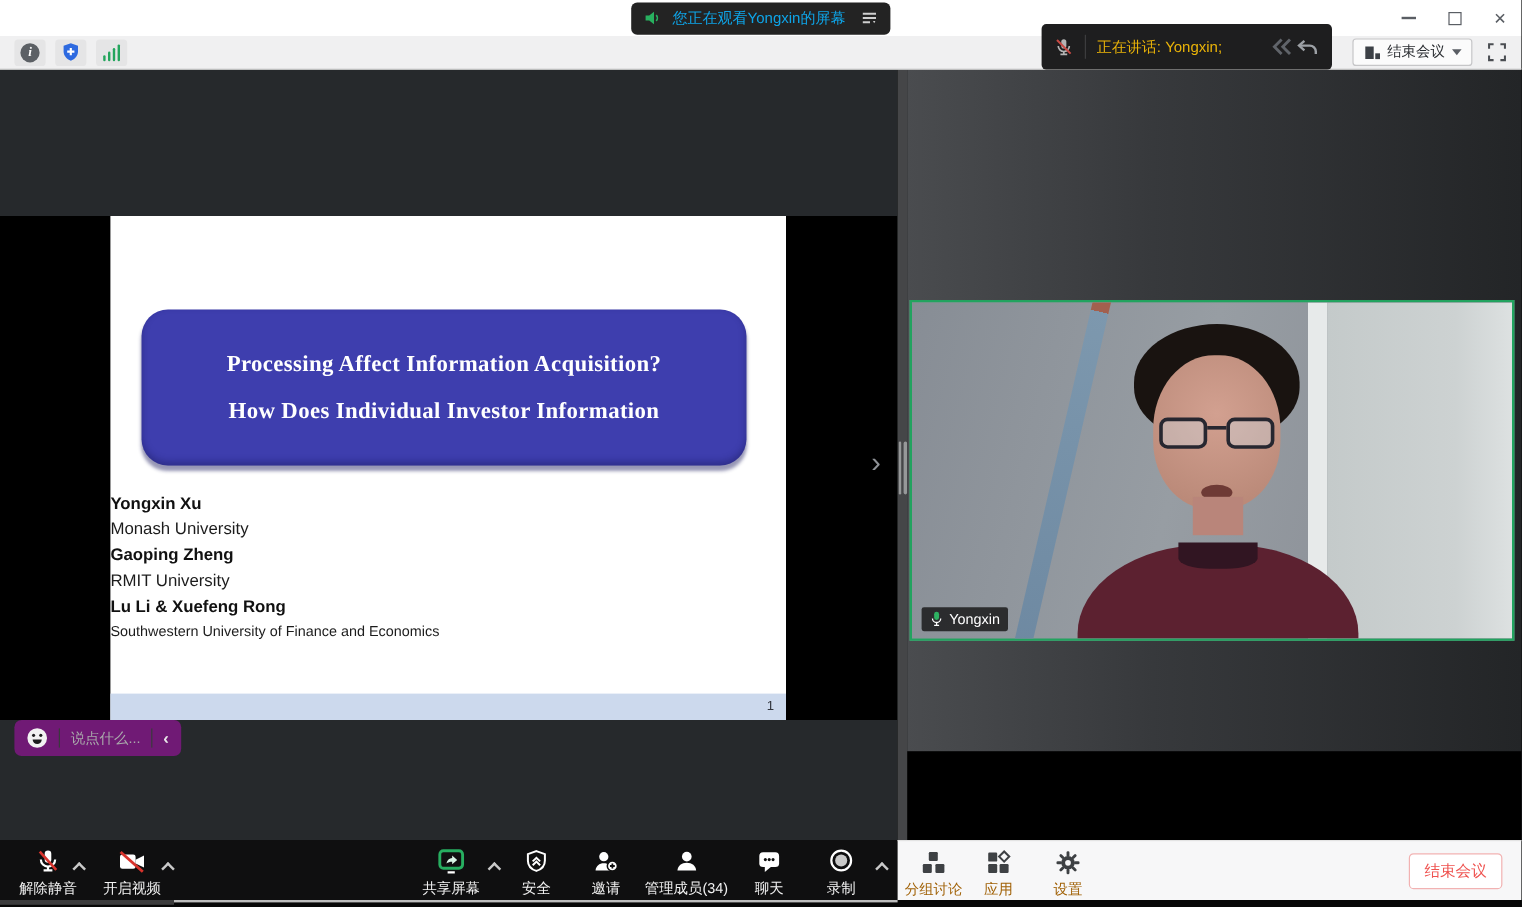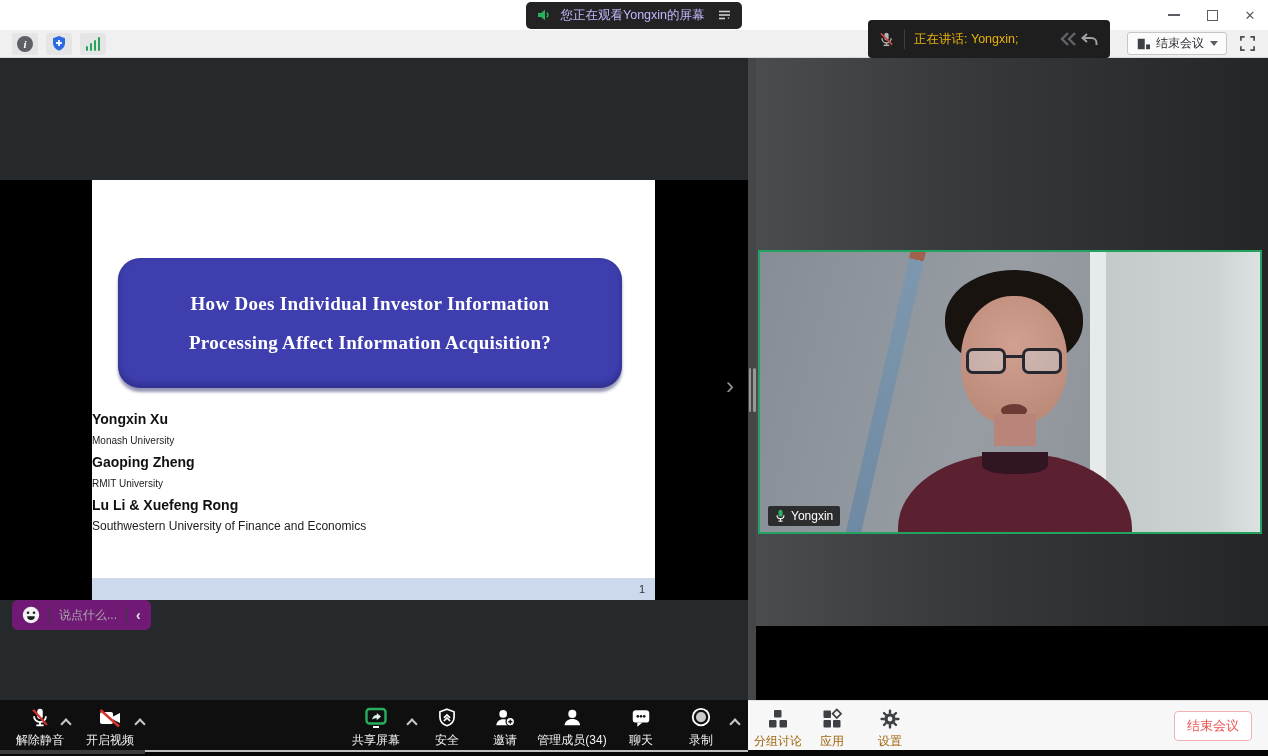--- a/index.html
+++ b/index.html
@@ -4,21 +4,21 @@
 <style>
   * { box-sizing: border-box; margin: 0; padding: 0; }
   html,body { width:1268px; height:756px; overflow:hidden; }
   body { font-family:"Liberation Sans", sans-serif; background:#000; position:relative; }
   #app { position:relative; width:1268px; height:756px; }
 
   
   .titlebar { position:absolute; top:0; left:0; width:100%; height:30px; background:#ffffff;
     display:flex; align-items:center; justify-content:center; z-index:20; }
   .watch-badge { background:#232323; border-radius:5px; height:27px; display:flex; align-items:center;
-    gap:8px; padding:0 10px; color:#c4b5fd; font-size:12.5px; }
+    gap:8px; padding:0 10px; color:#0ea5e9; font-size:12.5px; }
   .watch-badge .menu-ic { margin-left:4px; display:flex; align-items:center; }
   .win-controls { position:absolute; right:10px; top:0; height:30px; display:flex; align-items:center; gap:22px; }
   .wc { width:16px; height:16px; display:flex; align-items:center; justify-content:center; cursor:default; }
   .wc-min i { display:block; width:12px; height:2px; background:#5a5e64; }
   .wc-max i { display:block; width:11px; height:11px; border:1.6px solid #5a5e64; }
   .wc-close { color:#5a5e64; font-size:13px; line-height:13px; }
 
   
   .subbar { position:absolute; top:30px; left:0; width:100%; height:28px; background:#f0f0f1;
     border-bottom:1px solid #d8d8d8; display:flex; align-items:center; padding:0 12px; z-index:15; }
@@ -47,21 +47,21 @@
   .share-panel { position:relative; width:748px; height:642px; background:#26292c; overflow:hidden; }
   .black-band { position:absolute; left:0; top:122px; width:748px; height:420px; background:#000; }
 
   .slide { position:absolute; left:92px; top:122px; width:563px; height:420px; background:#fff; }
   .title-box { position:absolute; left:26px; top:78px; width:504px; height:130px; background:#3e3eae;
     border-radius:22px; box-shadow:0 4px 3px rgba(25,25,90,.45), inset 0 -3px 6px rgba(20,20,80,.4);
     display:flex; flex-direction:column; align-items:center; justify-content:center; }
   .title-box .tl { color:#fff; font:bold 19px/39px "Liberation Serif", serif; letter-spacing:.3px; text-align:center; }
   .authors { position:absolute; left:0; top:228px; width:100%; text-align:left; color:#111; }
   .authors .nm { font-size:14px; font-weight:bold; line-height:22px; }
-  .authors .af { font-size:10px; line-height:21px; color:#1c1c1c; }
+  .authors .af { font-size:14px; line-height:21px; color:#1c1c1c; }
   .authors .af3 { font-size:12px; }
   .slide-footer { position:absolute; left:0; bottom:0; width:100%; height:22px; background:#ccd9ed;
     display:flex; align-items:center; justify-content:flex-end; padding-right:10px; font-size:11px; color:#30343c; }
 
   .panel-chevron { position:absolute; left:726px; top:316px; color:#8e9196; font-size:24px; line-height:24px; cursor:pointer; }
 
   .chat-bubble { position:absolute; left:12px; top:542px; height:30px; background:#701a75; border-radius:6px;
     display:flex; align-items:center; padding:0 10px; gap:9px; }
   .chat-bubble .cdiv { width:1px; height:16px; background:#3a3a3c; }
   .chat-bubble .ph { color:#a9a9ab; font-size:12px; }
@@ -228,22 +228,22 @@
     </span>
   </div>
 
   <div class="main">
 
     <div class="share-panel">
       <div class="black-band"></div>
 
       <div class="slide">
         <div class="title-box">
+          <div class="tl">Processing Affect Information Acquisition?</div>
           <div class="tl">How Does Individual Investor Information</div>
-          <div class="tl">Processing Affect Information Acquisition?</div>
         </div>
         <div class="authors">
           <div class="nm">Yongxin Xu</div>
           <div class="af">Monash University</div>
           <div class="nm">Gaoping Zheng</div>
           <div class="af">RMIT University</div>
           <div class="nm">Lu Li &amp; Xuefeng Rong</div>
           <div class="af af3">Southwestern University of Finance and Economics</div>
         </div>
         <div class="slide-footer">

